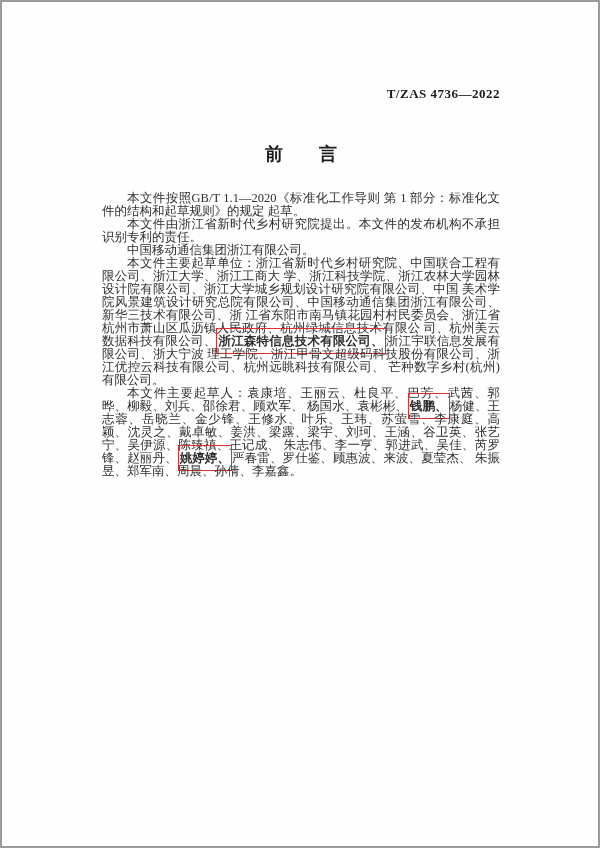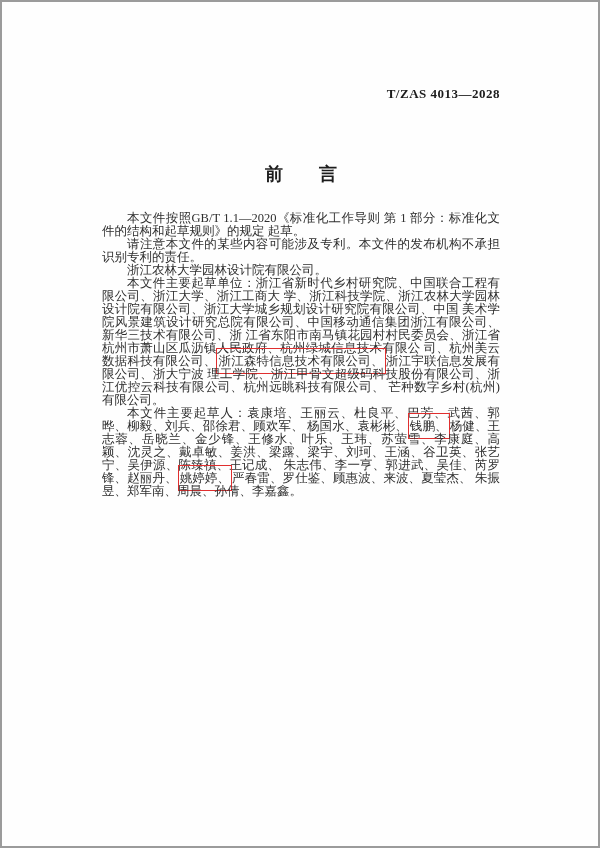--- a/index.html
+++ b/index.html
@@ -24,21 +24,21 @@
   }
   .doc-number {
     text-align: right;
     font-size: 13px;
     font-weight: bold;
     letter-spacing: 0.5px;
     color: #1c1c1c;
     font-family: "Liberation Serif", "DejaVu Serif", serif;
   }
   .doc-title {
-    margin-top: 60px;
+    margin-top: 40px;
     text-align: center;
     font-size: 18px;
     font-weight: bold;
     color: #1c1c1c;
   }
   .content {
     margin-top: 26px;
   }
   .para {
     margin: 0;
@@ -46,30 +46,31 @@
     line-height: 13px;
     text-align: justify;
     text-indent: 2em;
     color: #2e2e2e;
     word-break: break-all;
   }
   .red-box {
     display: inline;
     border: 1.5px solid #e02f2f;
     padding: 5px 1px;
+    font-weight: bold;
   }
 </style>
 </head>
 <body>
 
 <div class="page">
   <div class="inner">
-    <div class="doc-number">T/ZAS 4013—2028</div>
+    <div class="doc-number">T/ZAS 4736—2022</div>
     <div class="doc-title">前　　言</div>
     <div class="content" id="paragraphs">
         <p class="para"><span>本文件按照GB/T 1.1—2020《标准化工作导则 第 1 部分：标准化文件的结构和起草规则》的规定 起草。</span></p>
-        <p class="para"><span>请注意本文件的某些内容可能涉及专利。本文件的发布机构不承担识别专利的责任。</span></p>
-        <p class="para"><span>浙江农林大学园林设计院有限公司。</span></p>
+        <p class="para"><span>本文件由浙江省新时代乡村研究院提出。本文件的发布机构不承担识别专利的责任。</span></p>
+        <p class="para"><span>中国移动通信集团浙江有限公司。</span></p>
         <p class="para"><span>本文件主要起草单位：浙江省新时代乡村研究院、中国联合工程有限公司、浙江大学、浙江工商大 学、浙江科技学院、浙江农林大学园林设计院有限公司、浙江大学城乡规划设计研究院有限公司、中国 美术学院风景建筑设计研究总院有限公司、中国移动通信集团浙江有限公司、新华三技术有限公司、浙 江省东阳市南马镇花园村村民委员会、浙江省杭州市萧山区瓜沥镇人民政府、杭州绿城信息技术有限公 司、杭州美云数据科技有限公司、</span><span class="red-box" style="border-color: rgb(224, 47, 47);">浙江森特信息技术有限公司、</span><span>浙江宇联信息发展有限公司、浙大宁波 理工学院、浙江甲骨文超级码科技股份有限公司、浙江优控云科技有限公司、杭州远眺科技有限公司、 芒种数字乡村(杭州) 有限公司。</span></p>
         <p class="para"><span>本文件主要起草人：袁康培、王丽云、杜良平、巴芳、武茜、郭晔、柳毅、刘兵、邵徐君、顾欢军、 杨国水、袁彬彬、</span><span class="red-box" style="border-color: rgb(224, 47, 47);">钱鹏、</span><span>杨健、王志蓉、岳晓兰、金少锋、王修水、叶乐、王玮、苏萤雪、李康庭、高 颖、沈灵之、戴卓敏、姜洪、梁露、梁宇、刘珂、王涵、谷卫英、张艺宁、吴伊源、陈臻禛、王记成、 朱志伟、李一亨、郭进武、吴佳、芮罗锋、赵丽丹、</span><span class="red-box" style="border-color: rgb(224, 47, 47);">姚婷婷、</span><span>严春雷、罗仕鉴、顾惠波、来波、夏莹杰、 朱振昱、郑军南、周晨、孙倩、李嘉鑫。</span></p>
       </div>
   </div>
 </div>
 
 </body></html>

